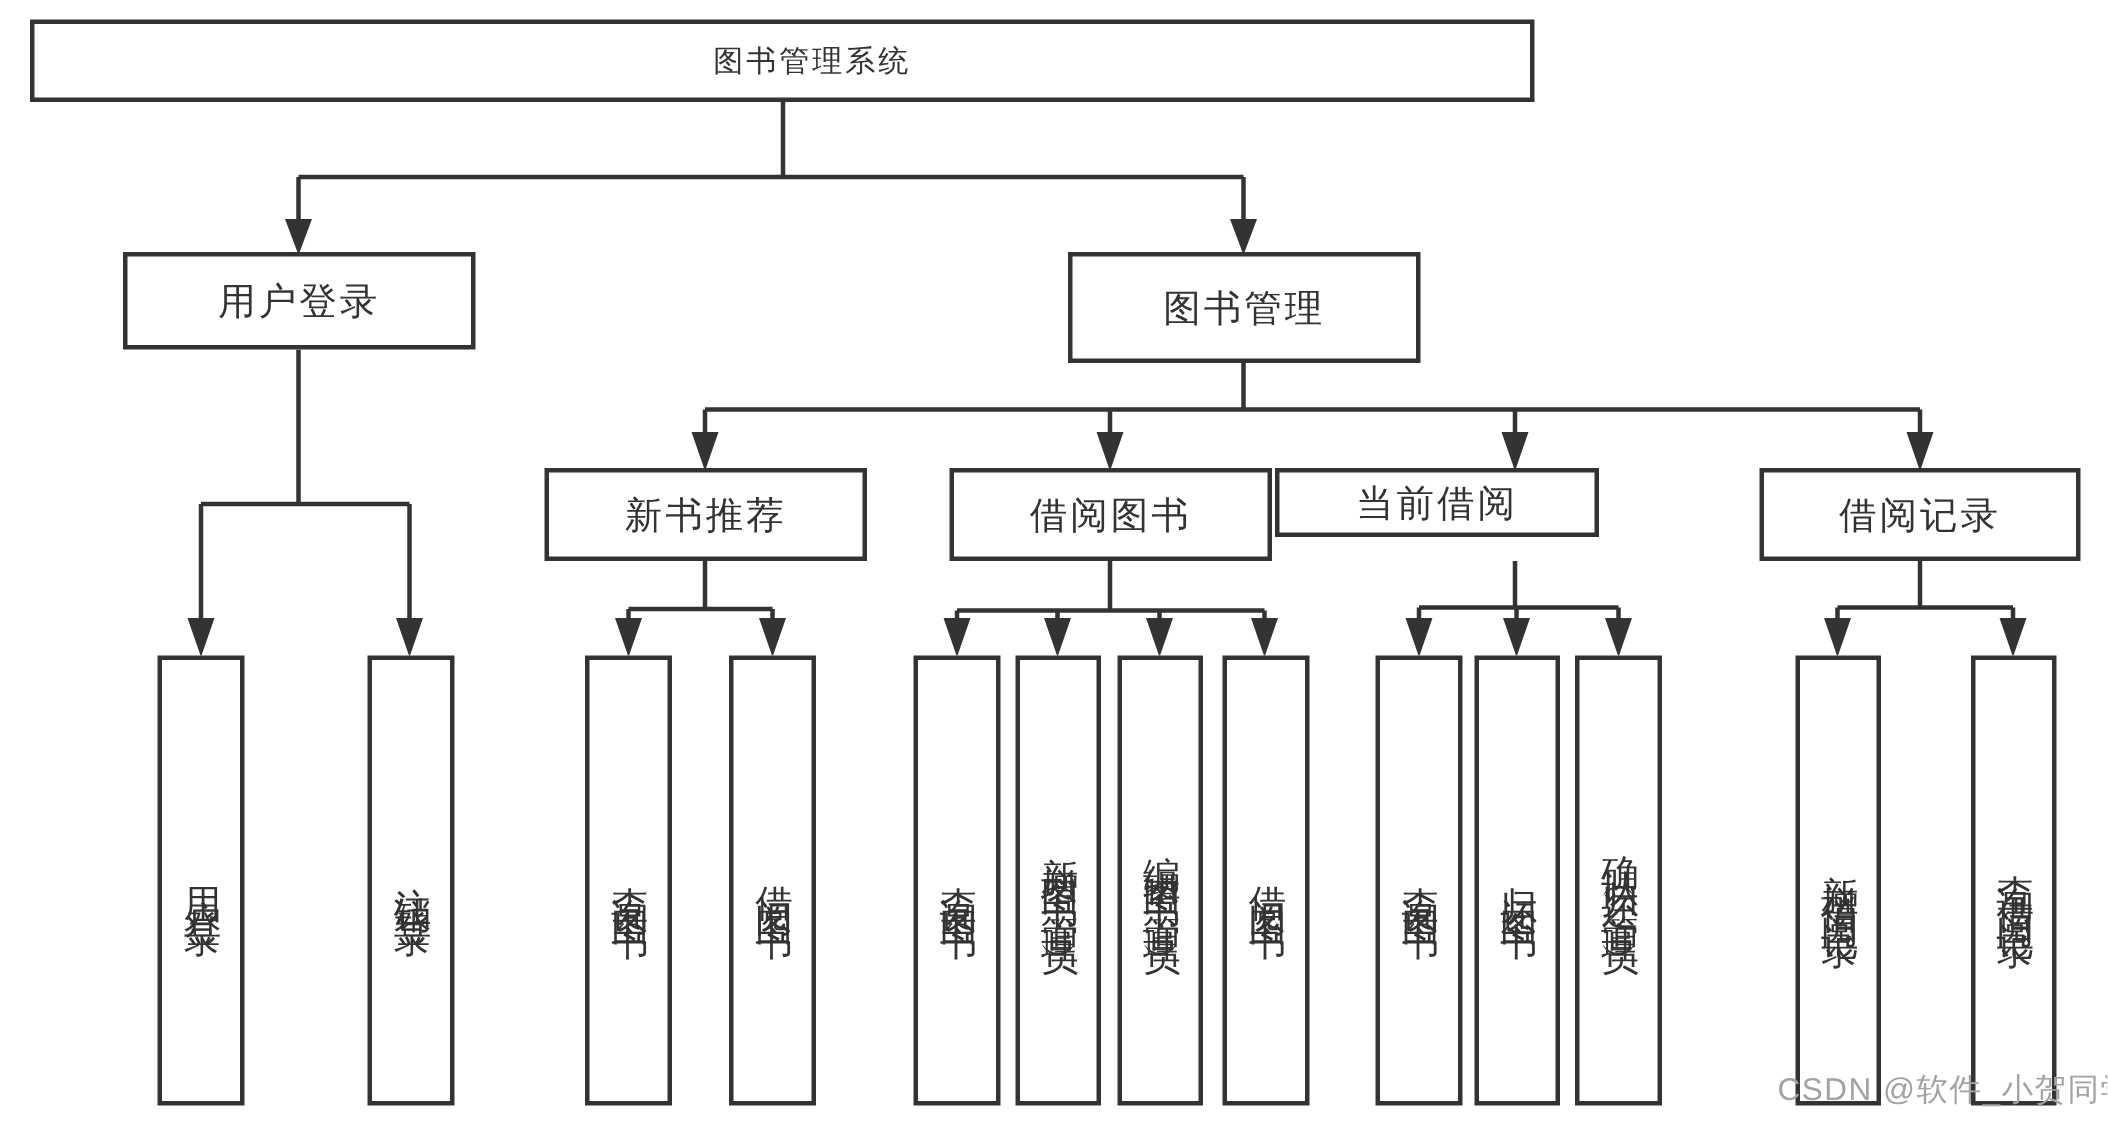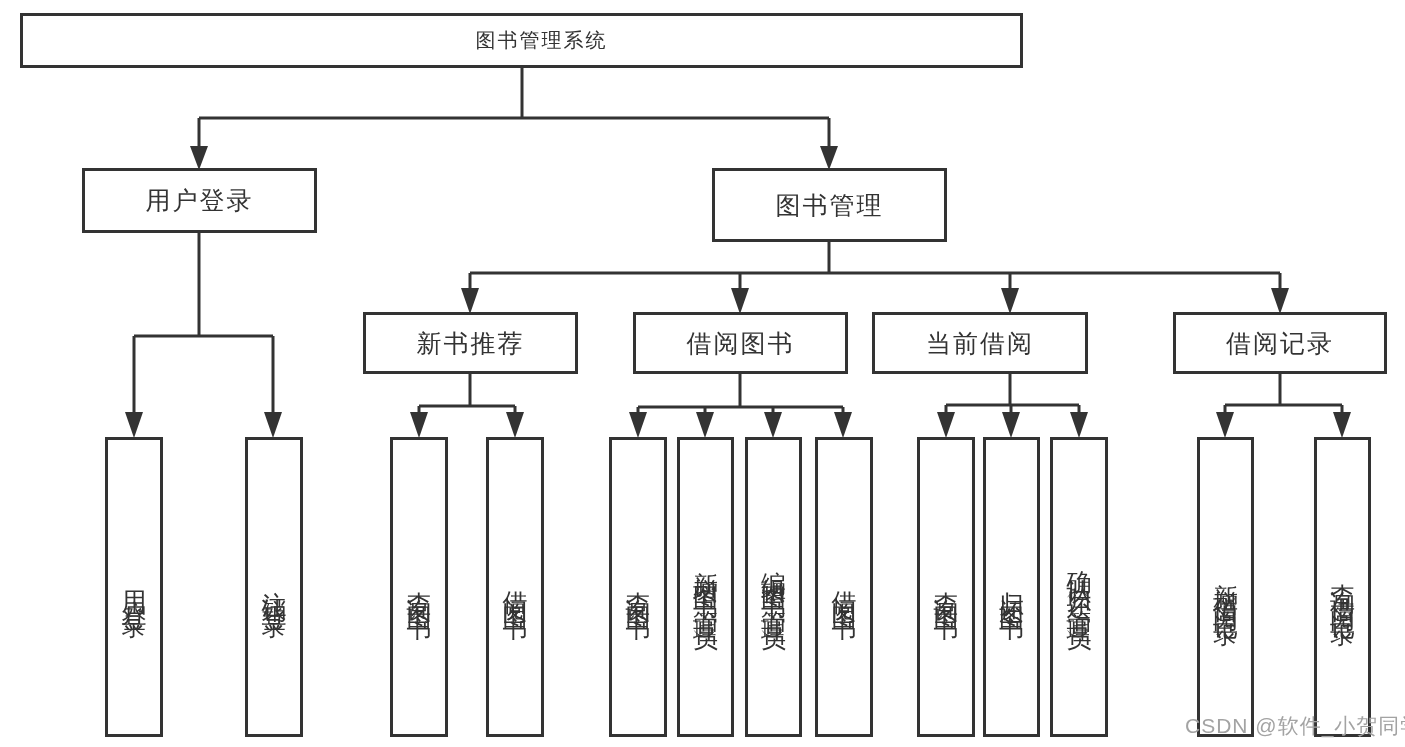--- a/index.html
+++ b/index.html
@@ -136,21 +136,21 @@
     </g>
   </svg>
 
   <div class="node h-node root-node" style="left:20px; top:13px; width:1003px; height:55px;">图书管理系统</div>
 
   <div class="node h-node" style="left:82px; top:168px; width:235px; height:65px;">用户登录</div>
   <div class="node h-node" style="left:712px; top:168px; width:235px; height:74px;">图书管理</div>
 
   <div class="node h-node" style="left:363px; top:312px; width:215px; height:62px;">新书推荐</div>
   <div class="node h-node" style="left:633px; top:312px; width:215px; height:62px;">借阅图书</div>
-  <div class="node h-node" style="left:872px; top:312px; width:216px; height:62px;">当前借阅</div>
+  <div class="node h-node" style="left:850px; top:312px; width:216px; height:46px;">当前借阅</div>
   <div class="node h-node" style="left:1173px; top:312px; width:214px; height:62px;">借阅记录</div>
 
   <div class="node v-node" style="left:105px; top:437px; width:58px; height:300px;">
     <span class="vtext">用户登录</span>
   </div>
   <div class="node v-node" style="left:245px; top:437px; width:58px; height:300px;">
     <span class="vtext">注销登录</span>
   </div>
 
   <div class="node v-node" style="left:390px; top:437px; width:58px; height:300px;">

